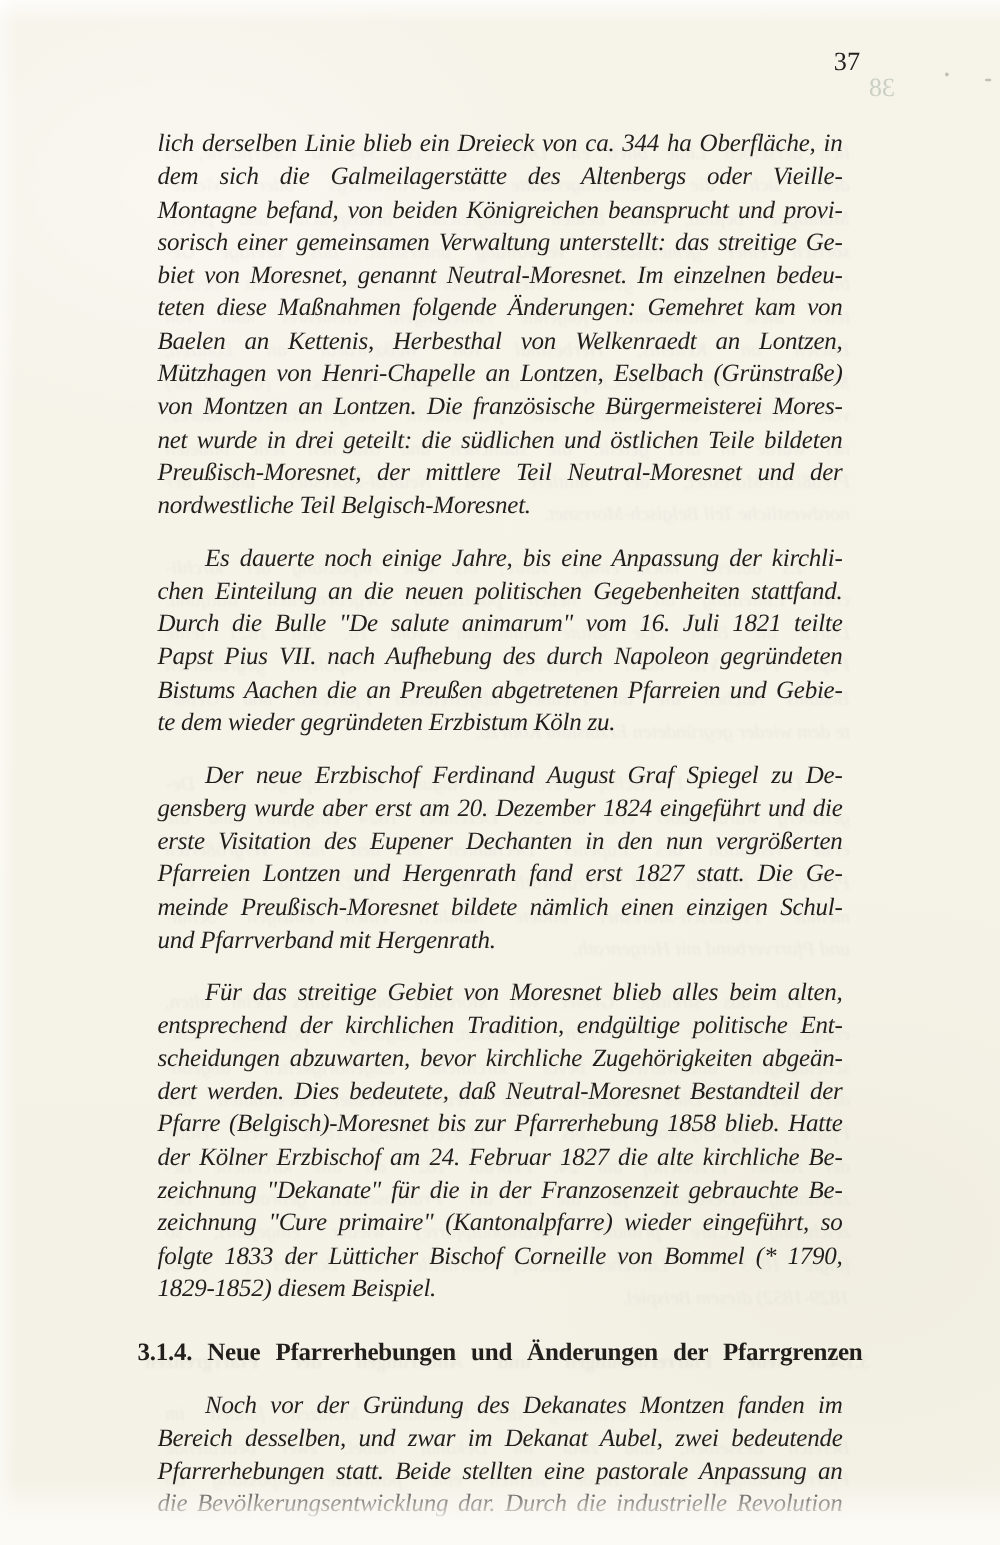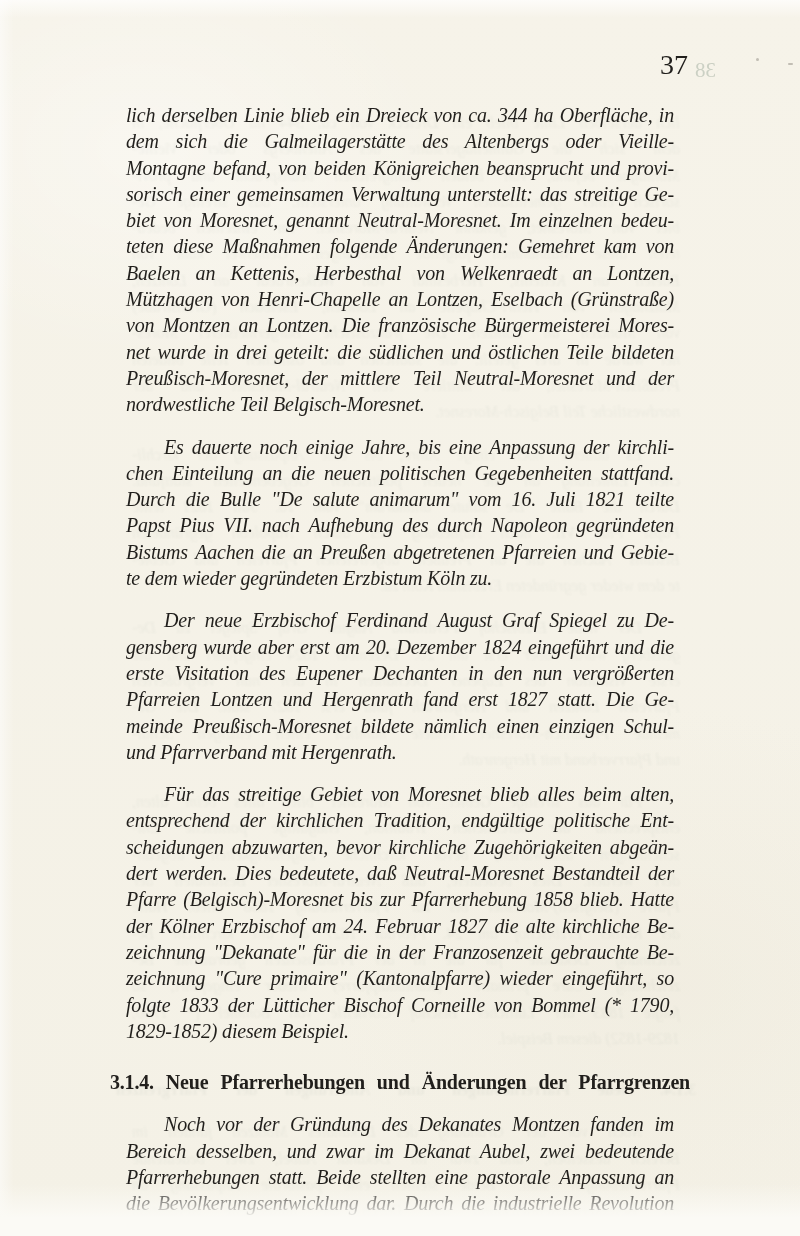--- a/index.html
+++ b/index.html
@@ -29,22 +29,22 @@
     content:"";position:absolute;left:0;bottom:0;width:100%;height:52px;
     background:linear-gradient(rgba(252,251,247,0), #fbfaf5 65%);
     pointer-events:none;
   }
   .edge-left{
     position:absolute;left:0;top:0;width:14px;height:100%;
     background:linear-gradient(90deg, rgba(255,255,255,.5), rgba(255,255,255,0));
     pointer-events:none;
   }
   .page-number{
-    position:absolute;top:52px;right:112px;
-    font-size:28px;line-height:26px;margin-left:43px;
+    position:absolute;top:36px;right:112px;
+    font-size:21px;line-height:26px;margin-left:43px;
   }
   .text-block{
     position:absolute;left:110px;top:86px;width:580px;
     font-size:20px;letter-spacing:-0.2px;
   }
   .para{margin:16px;font-style:italic;}
   .line{
     height:26.3px;line-height:26.3px;white-space:nowrap;
     text-align:justify;text-align-last:justify;
   }

